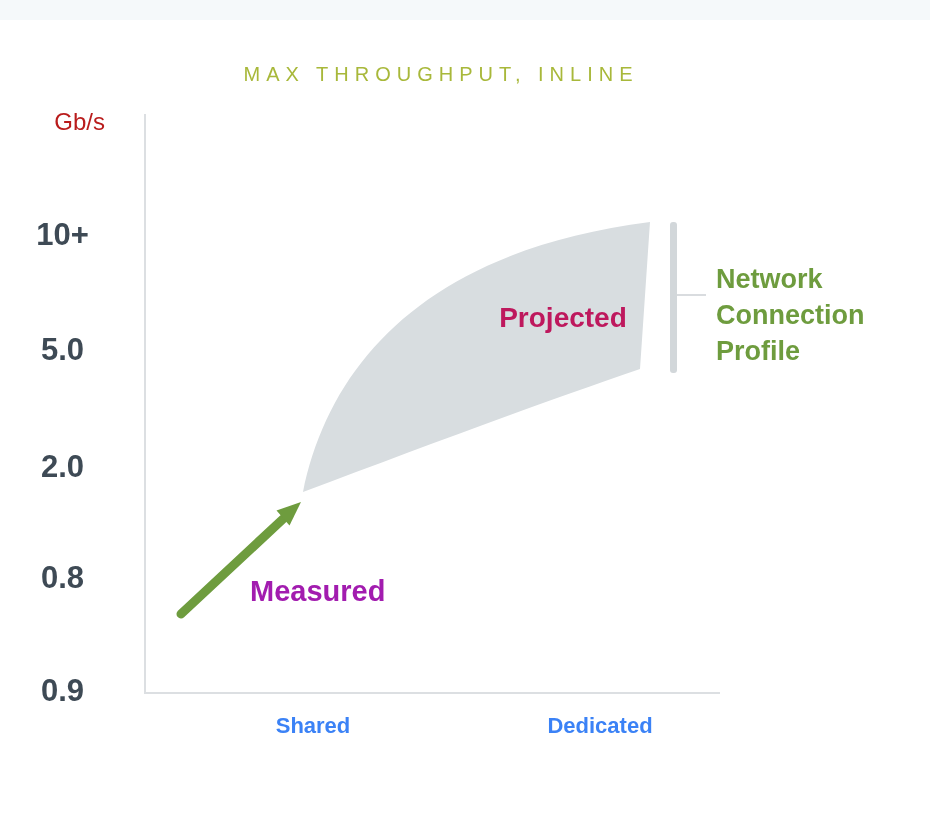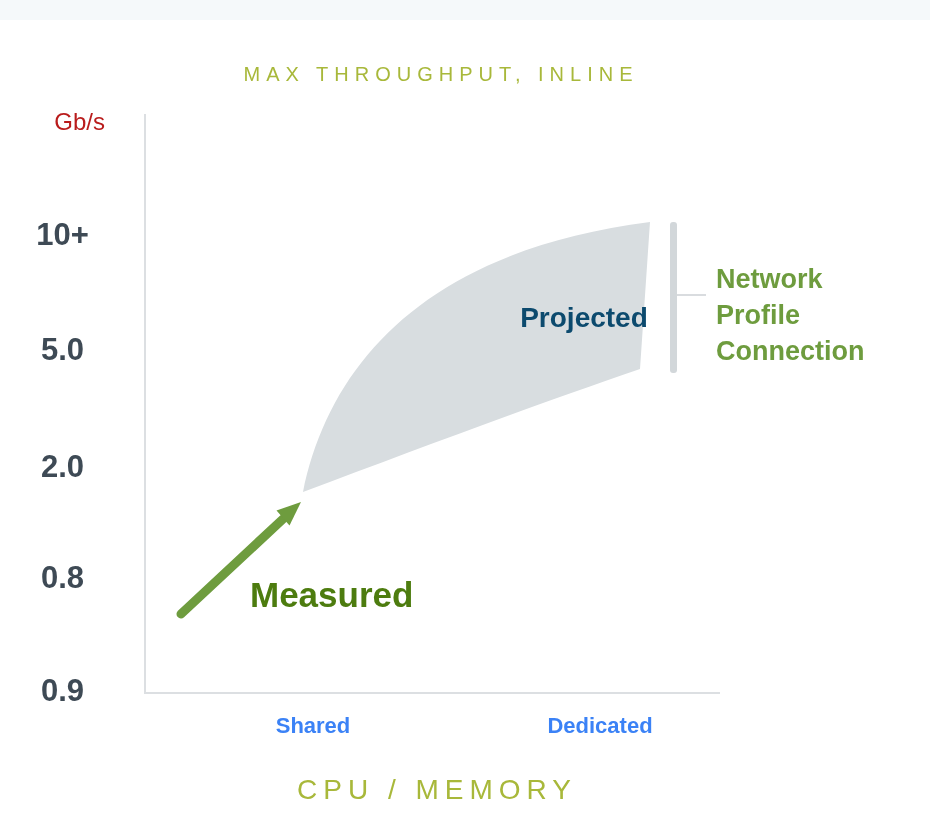--- a/index.html
+++ b/index.html
@@ -27,26 +27,26 @@
     position:absolute;top:713px;transform:translateX(-50%);
     font-size:22px;font-weight:700;color:#3b82f6;white-space:nowrap;
   }
   .x-label{
     position:absolute;left:437px;top:774px;transform:translateX(-50%);
     white-space:nowrap;font-size:28px;font-weight:400;letter-spacing:6px;
     color:#a8b83a;
   }
   .svg-layer{position:absolute;left:0;top:0;}
   .projected-label{
-    position:absolute;left:584px;top:302px;transform:translateX(-50%);
-    font-size:28px;font-weight:700;color:#0c4a6e;white-space:nowrap;
+    position:absolute;left:563px;top:302px;transform:translateX(-50%);
+    font-size:28px;font-weight:700;color:#be185d;white-space:nowrap;
   }
   .measured-label{
     position:absolute;left:250px;top:575px;
-    font-size:35px;font-weight:700;color:#4d7c0f;white-space:nowrap;
+    font-size:29px;font-weight:700;color:#a21caf;white-space:nowrap;
   }
   .profile-label{
     position:absolute;left:716px;top:245px;
     font-size:27px;font-weight:700;color:#6e9c3e;line-height:36px;margin-top:16px;
   }
 </style>
 </head>
 <body>
 
 <div class="canvas">
@@ -73,22 +73,21 @@
     <line x1="181" y1="614" x2="283" y2="519" stroke-width="9" stroke-linecap="round" stroke="#6e9c3e"></line>
     <polygon points="301,502 276.5,510.5 289.5,525.5" fill="#6e9c3e"></polygon>
   </svg>
 
   <div class="projected-label">Projected</div>
 
   <div class="measured-label">Measured</div>
 
   <div class="profile-label">
     <div>Network</div>
+    <div>Connection</div>
     <div>Profile</div>
-    <div>Connection</div>
   </div>
 
   <div class="xtick" style="left:313px;">Shared</div>
   <div class="xtick" style="left:580px;margin-left:20px;">Dedicated</div>
 
-  <div class="x-label">CPU / MEMORY</div>
 
 </div>
 
 </body></html>

